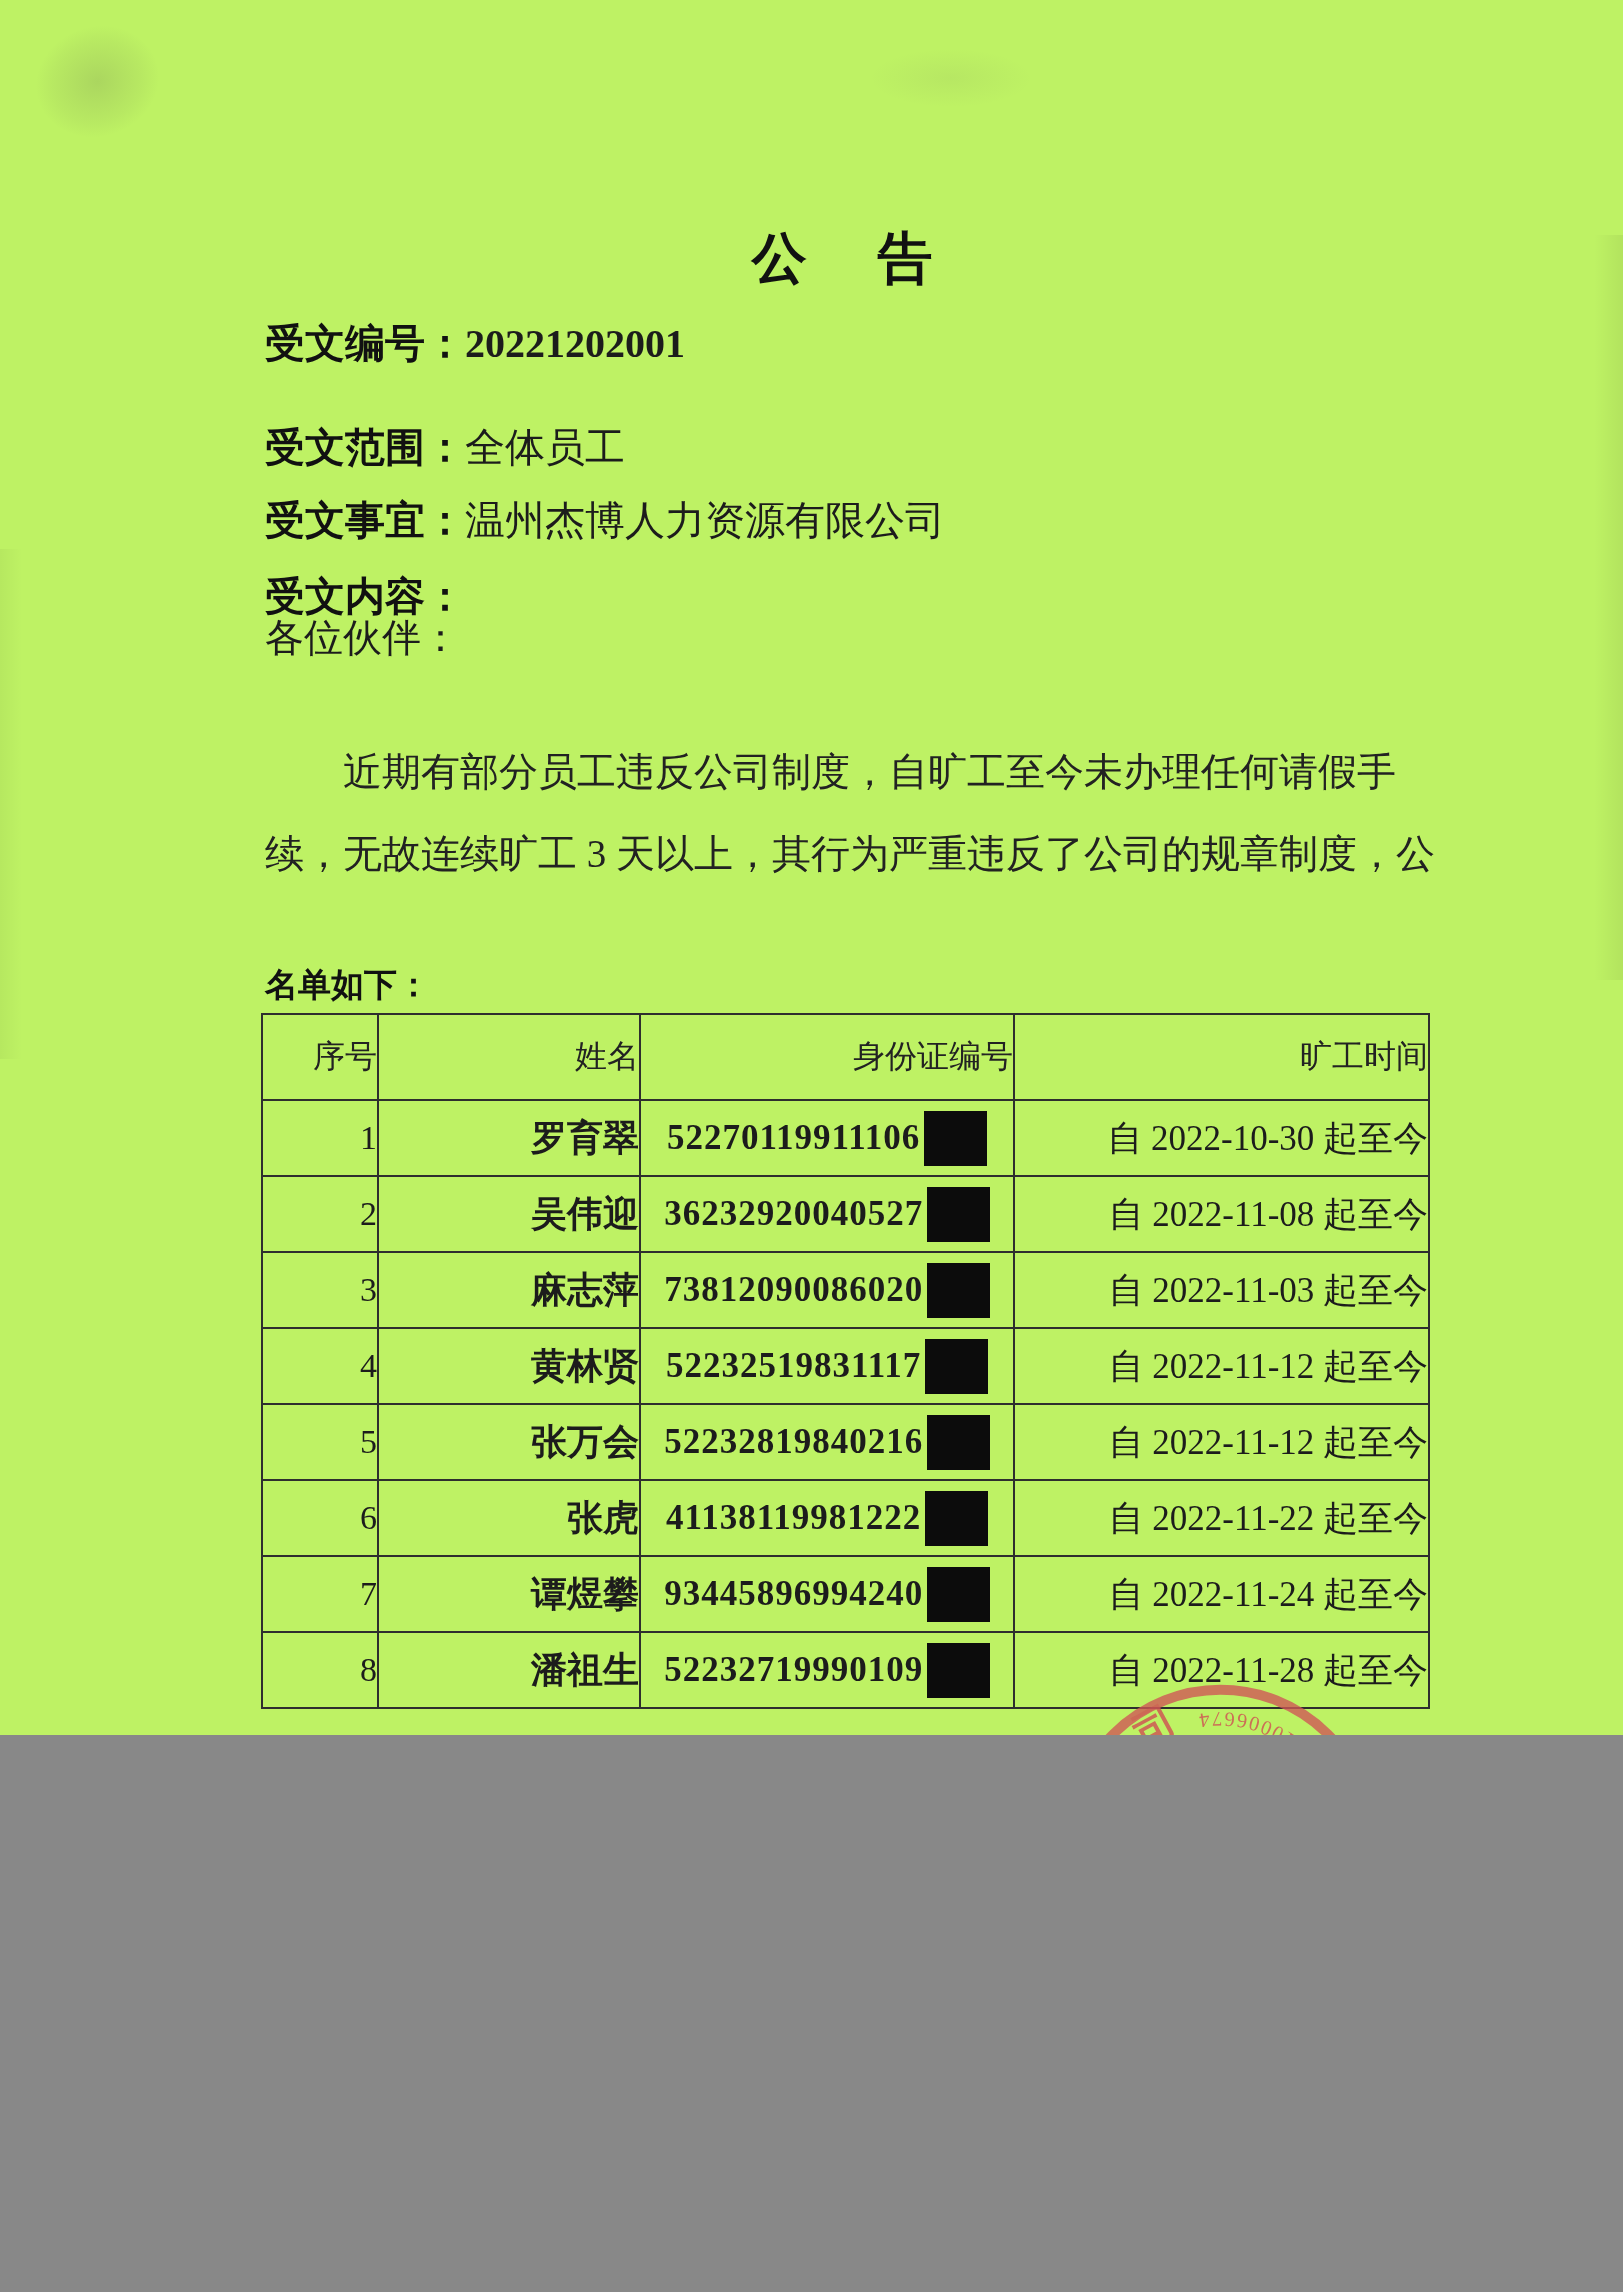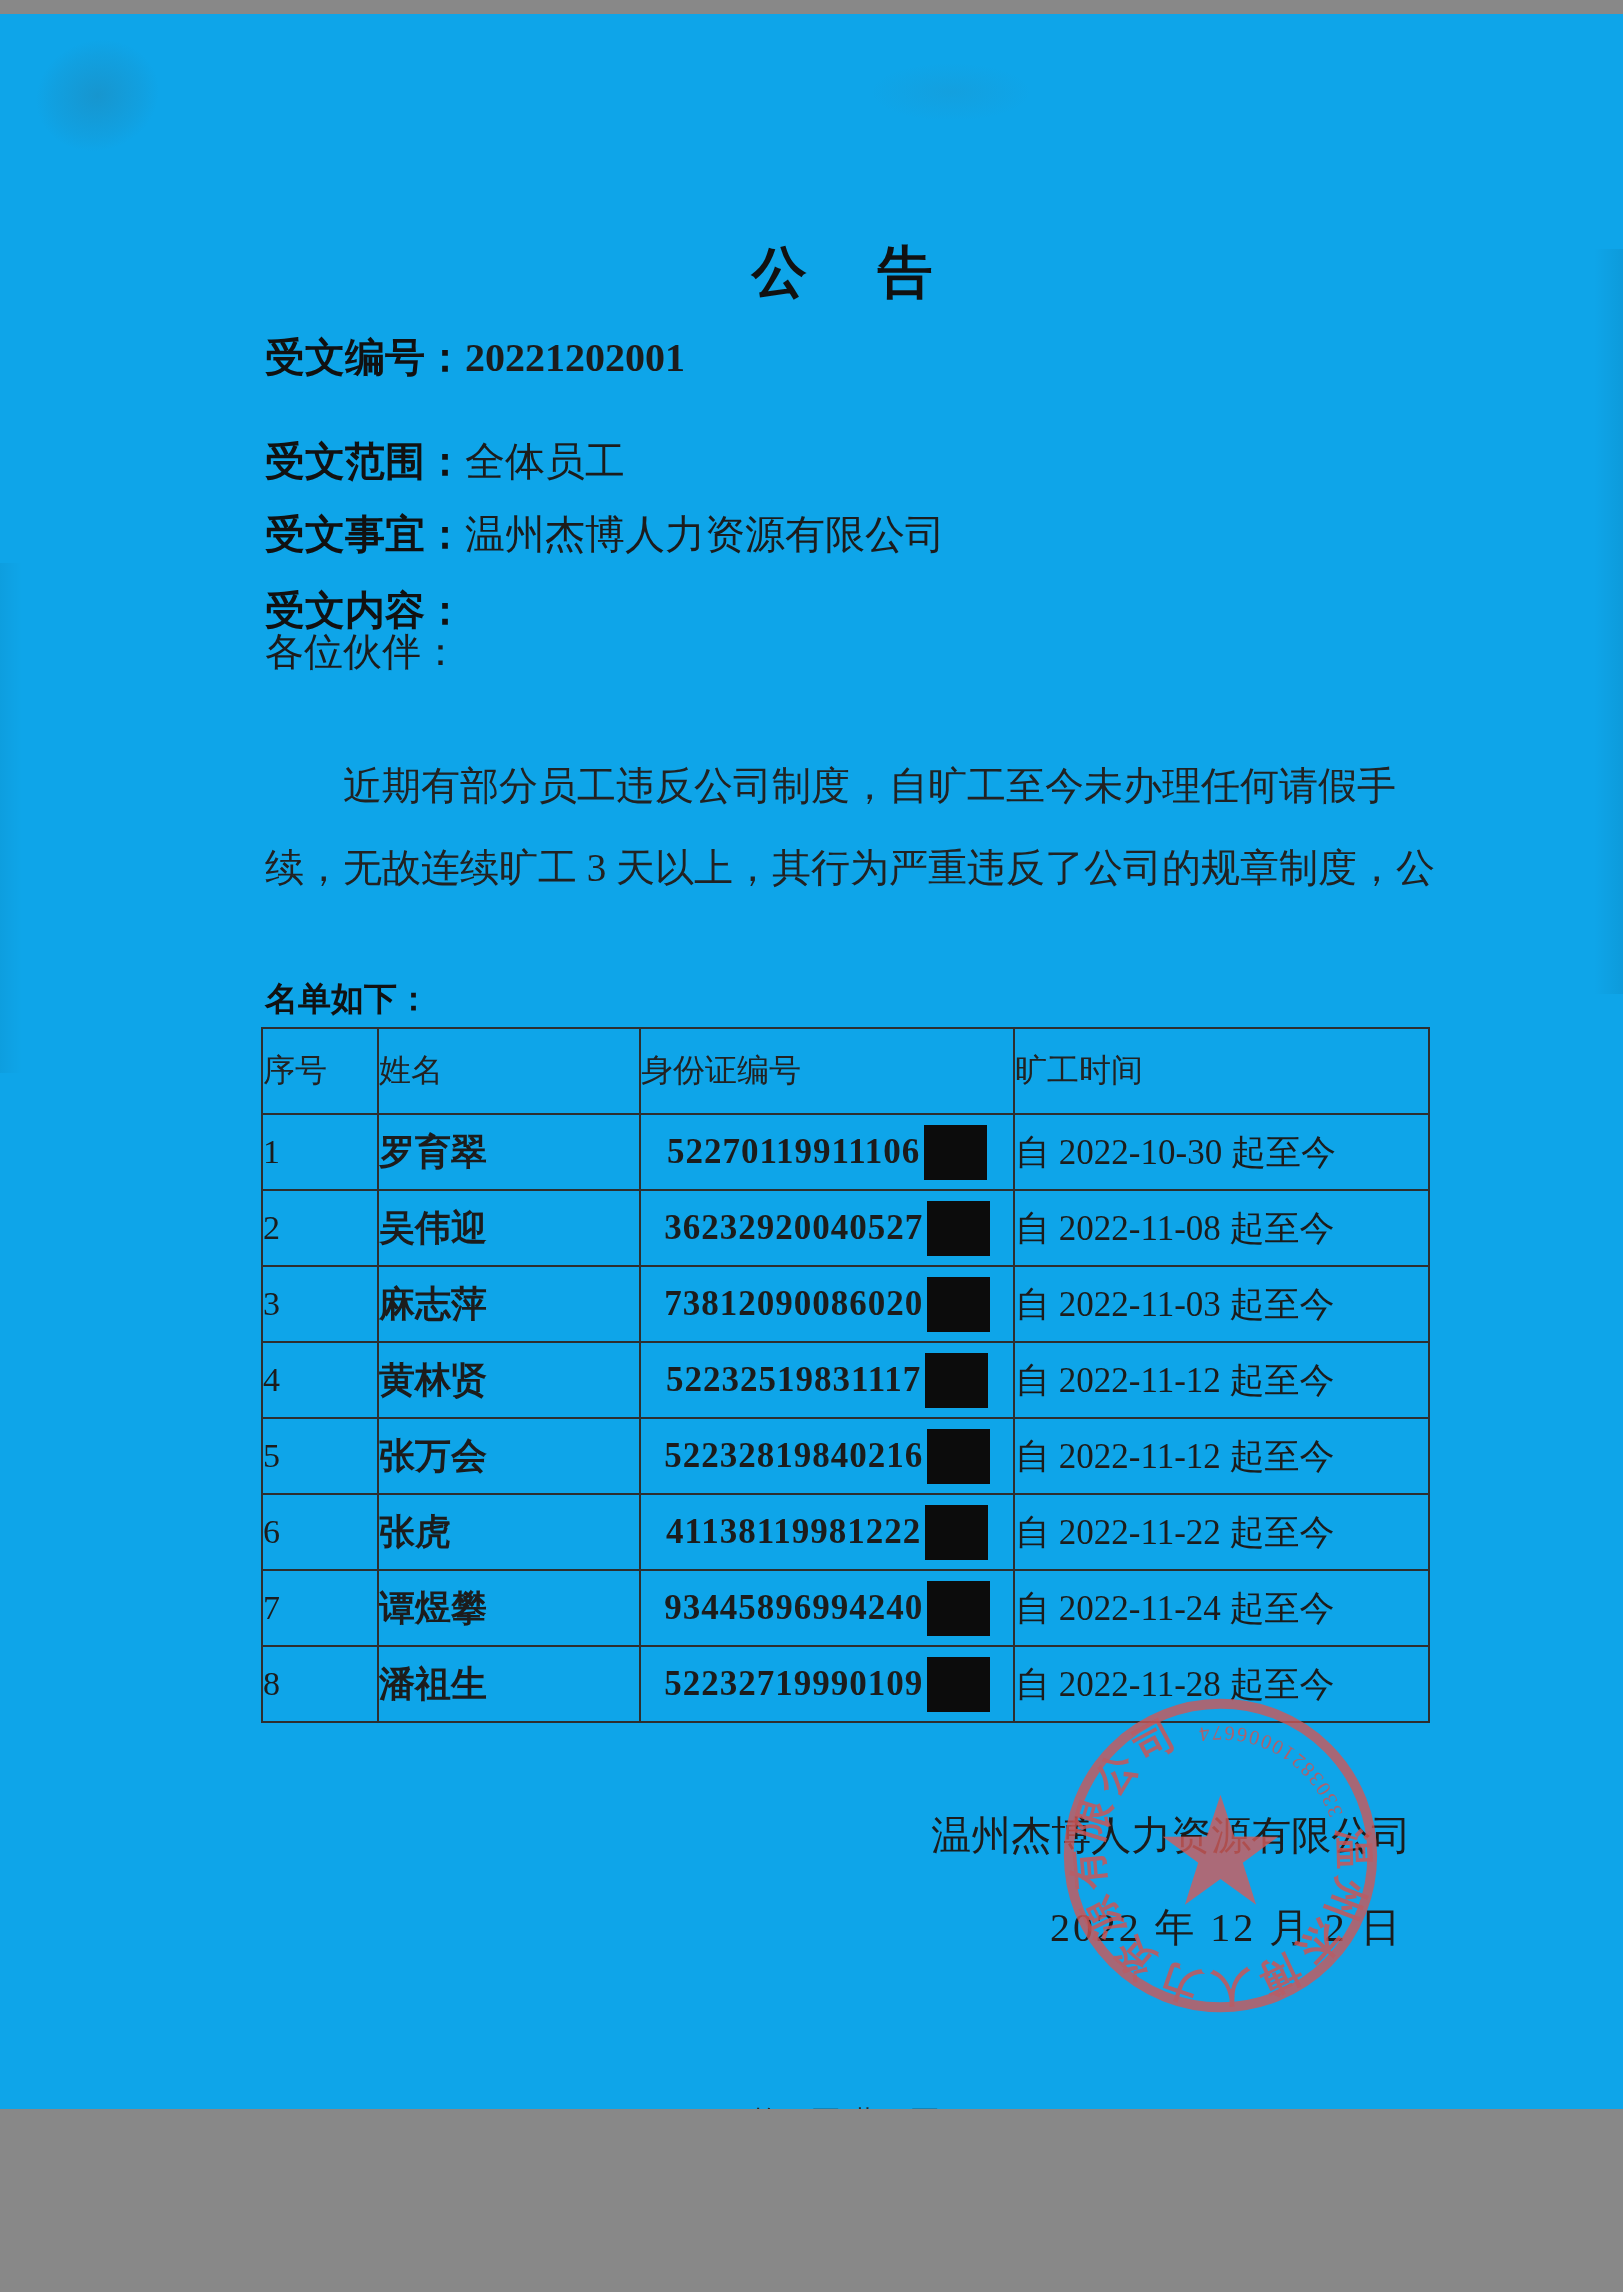--- a/index.html
+++ b/index.html
@@ -1,21 +1,21 @@
 <!DOCTYPE html>
 <html><head>
 <meta charset="utf-8">
 <style>
   * { box-sizing: border-box; }
   html,body { margin:0; padding:0; background:#888; }
   .page {
     position: relative;
-    width: 1623px; height: 2095px;
-    margin: 14px auto;
-    background: #0ea5e9;
+    width: 1623px; height: 1735px;
+    margin: 0 auto;
+    background: #bef264;
     overflow: hidden;
     font-family: "Liberation Serif", "DejaVu Serif", serif;
     color: #1c1c1c;
   }
   .artifact { position:absolute; pointer-events:none; }
   .smudge-tl { left:13.7px; top:7.8px; width:167px; height:147px;
     background: radial-gradient(closest-side, rgba(70,70,70,.16), rgba(70,70,70,.05) 55%, transparent 75%);
     transform: rotate(-20deg); }
   .smudge-right { right:-3.9px; top:235px; width:33px; height:745px;
     background: linear-gradient(to left, rgba(0,0,0,.07), transparent); }
@@ -47,21 +47,21 @@
   .body-line.indent { text-indent:78px; }
   .body-line.last { text-align-last:left; }
 
   .list-intro { position:absolute; top:963px; left:0; font-size:33px; font-weight:700; color:#111; }
 
   table.roster {
     position:absolute; top:1013px; left:-3.9px;
     width:1166px; border-collapse:collapse; table-layout:fixed;
   }
   table.roster th, table.roster td {
-    border:2px solid #2e2e2e; text-align:left; vertical-align:middle;
+    border:2px solid #2e2e2e; text-align:right; vertical-align:middle;
     padding:0; overflow:hidden;
   }
   table.roster th { height:86px; font-size:32px; font-weight:400; color:#222; }
   table.roster td { height:76px; }
   td.c-no { font-size:34px; }
   td.c-name { font-size:36px; font-weight:700; }
   td.c-id { font-size:35px; font-weight:700; letter-spacing:1px; }
   td.c-period { font-size:35px; }
   .id-wrap { display:flex; align-items:center; justify-content:center; gap:3.9px; }
   .redact { display:inline-block; width:63px; height:55px; background:#0c0c0c; }

